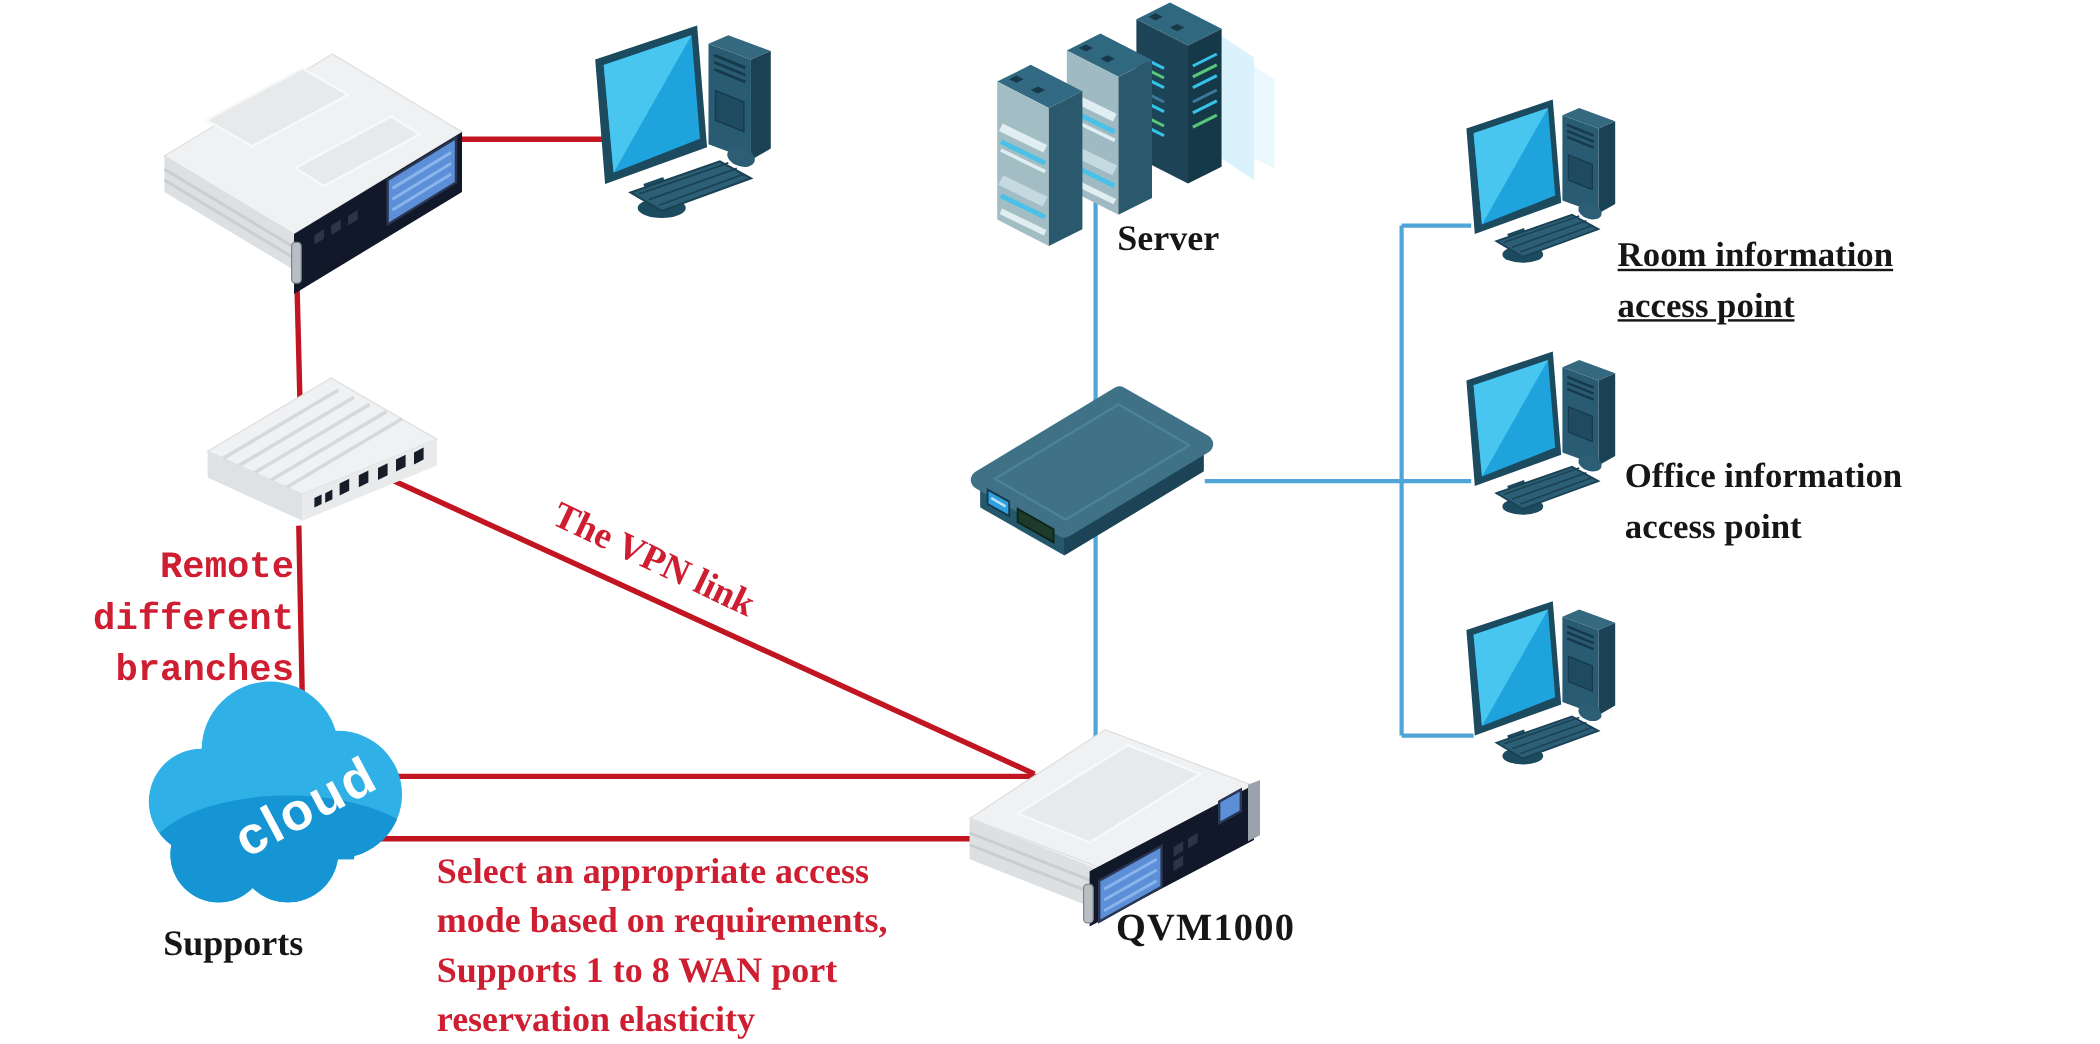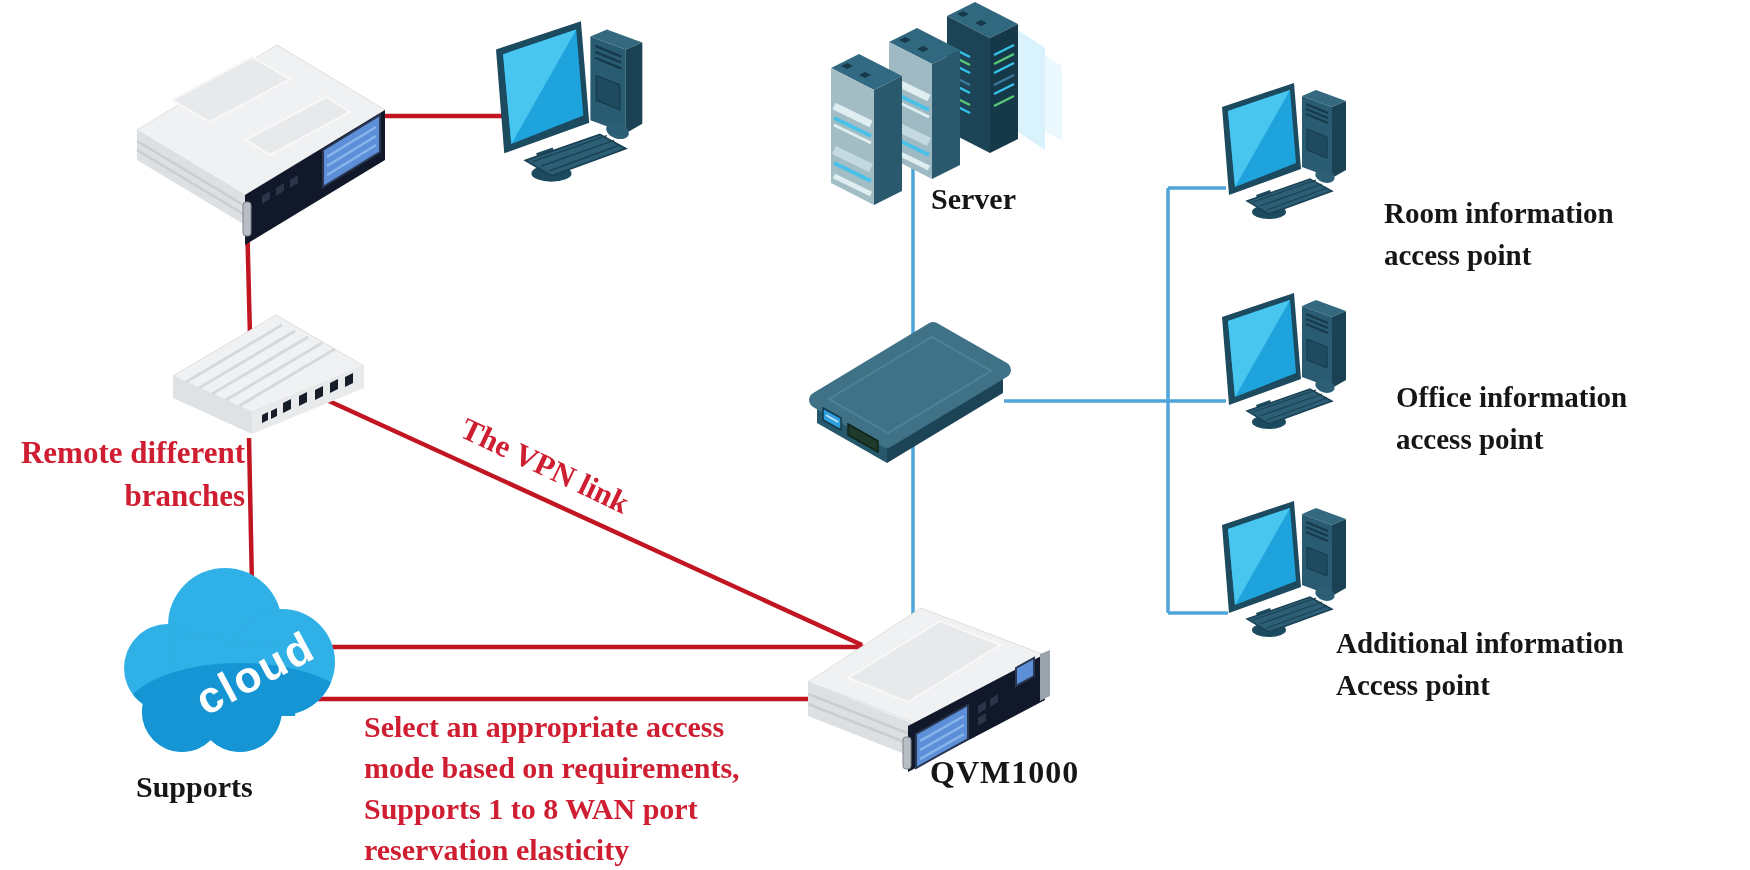--- a/index.html
+++ b/index.html
@@ -210,31 +210,29 @@
 
   <div class="lbl black30" style="left:931px;top:178px;">Server</div>
 
 
   <div class="lbl qvm" style="left:930px;top:754px;">QVM1000</div>
 
   <div class="lbl black30" style="left:136px;top:766px;">Supports</div>
 
   <div class="lbl cloudword" style="left:165px;top:648px;width:180px;text-align:center;">cloud</div>
 
-  <div class="lbl red remote" style="left:0px;top:431px;width:245px;">Remote different
+  <div class="lbl red remote" style="left:0px;top:452px;width:245px;font-family:Liberation Mono, monospace;">Remote different
 branches</div>
 
   <div class="lbl red vpn" style="left:400px;top:448px;width:290px;">The VPN link</div>
 
   <div class="lbl red note" style="left:364px;top:706px;">Select an appropriate access
 mode based on requirements,
 Supports 1 to 8 WAN port
 reservation elasticity</div>
 
-  <div class="lbl black29" style="left:1384px;top:192px;">Room information
+  <div class="lbl black29" style="left:1348px;top:192px;text-decoration:underline;">Room information
  access point</div>
 
-  <div class="lbl black29" style="left:1396px;top:376px;">Office information
+  <div class="lbl black29" style="left:1354px;top:376px;">Office information
 access point</div>
 
-  <div class="lbl black29" style="left:1336px;top:622px;">Additional information
-Access point</div>
 </div>
 
 </body></html>

